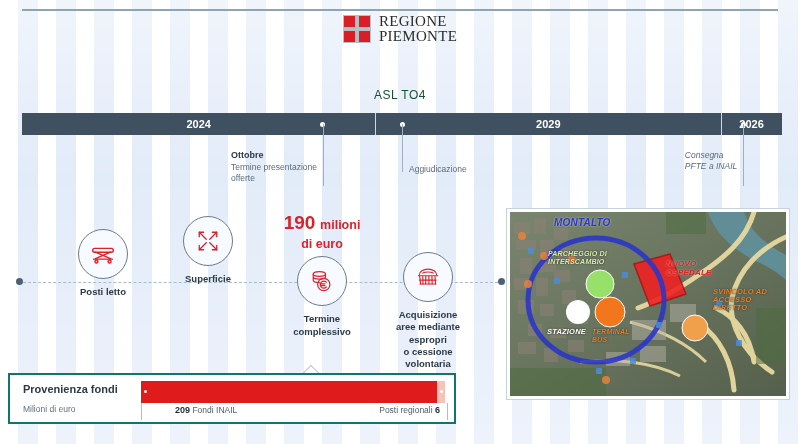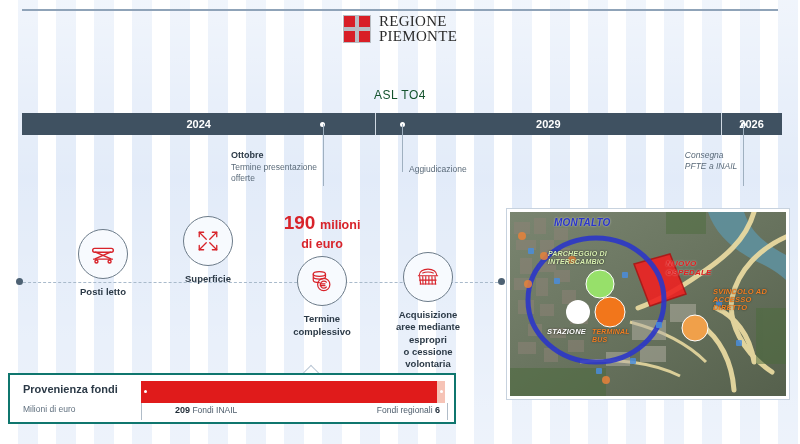--- a/index.html
+++ b/index.html
@@ -442,21 +442,21 @@
     </div>
 
     <div class="fund-tick" style="left:131px;"></div>
     <div class="fund-tick" style="left:437px;"></div>
 
     <div class="fund-legend" style="left:136px;margin-left:29px;">
       <b>209</b>
       <span>Fondi INAIL</span>
     </div>
     <div class="fund-legend" style="right:14px; text-align:right;">
-      <span>Fondi regionali</span>
+      <span>Posti regionali</span>
       <b>6</b>
     </div>
   </div>
 
   <div class="map-frame">
     <div class="map-canvas">
       <svg width="278" height="186" viewBox="0 0 278 186" preserveAspectRatio="none" aria-hidden="true">
         <defs>
           <linearGradient id="terr" x1="0" y1="0" x2="1" y2="1">
             <stop offset="0%" stop-color="#7a8570"></stop>

